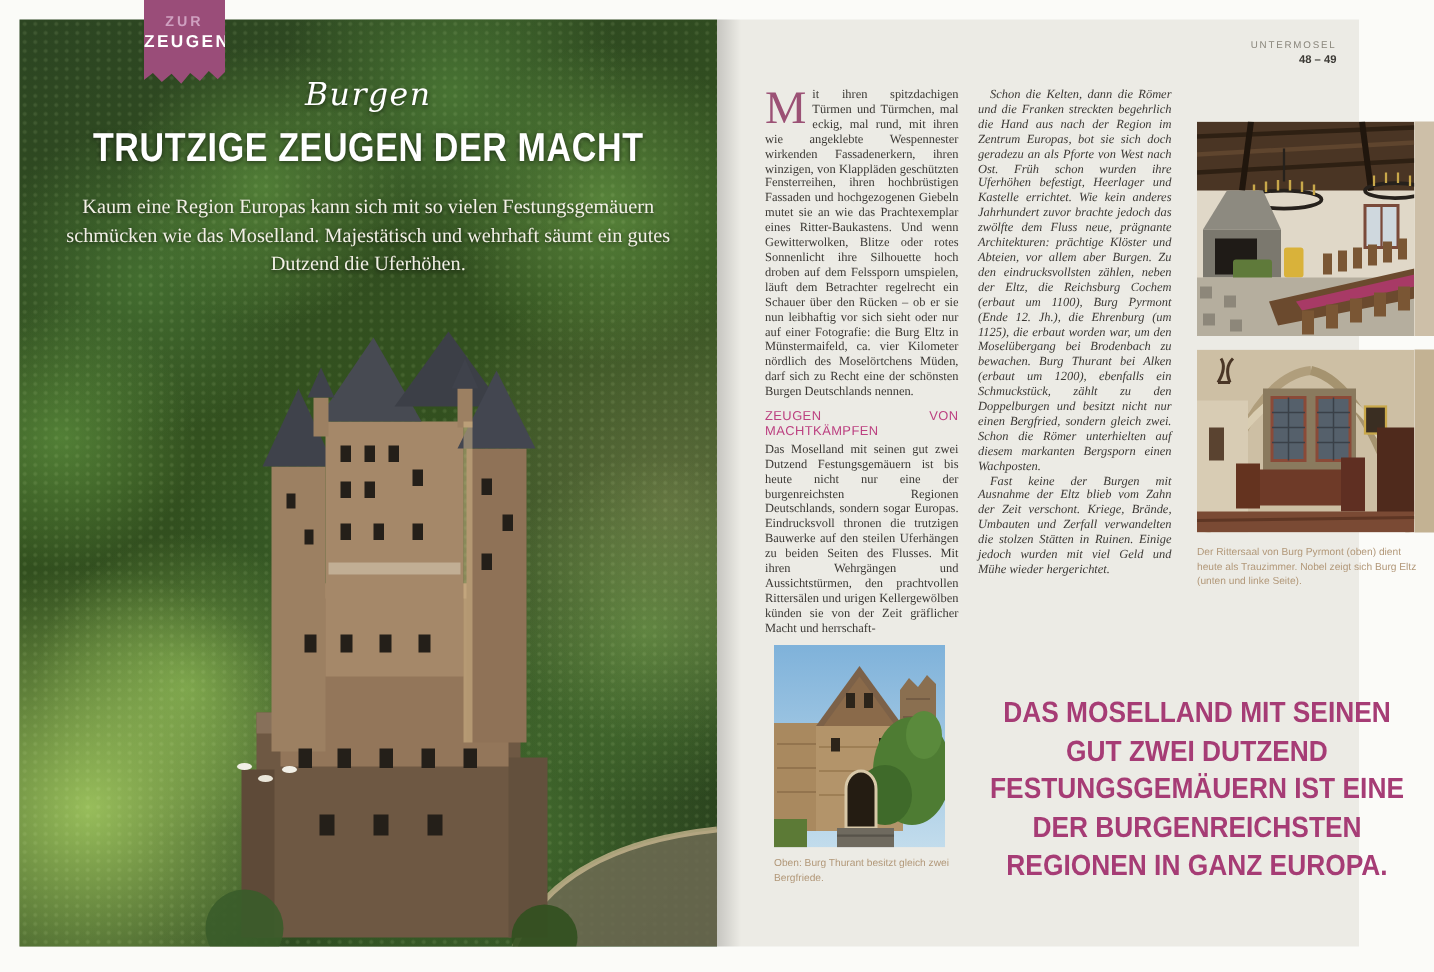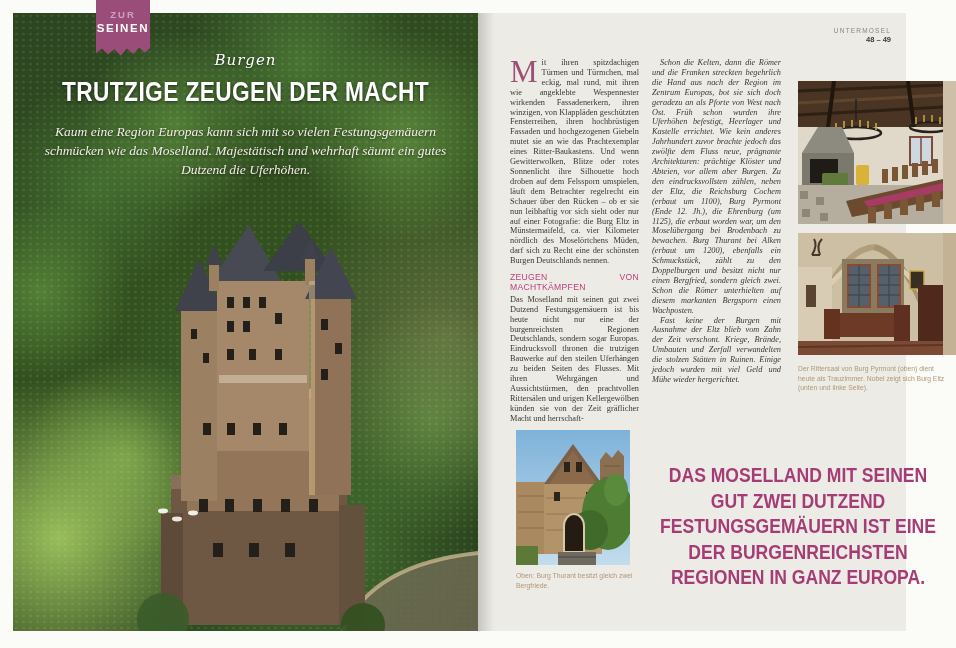--- a/index.html
+++ b/index.html
@@ -31,26 +31,26 @@
 
   
   .badge{position:absolute;left:96px;top:0;width:54px;height:60px;background:#9a4d79;
     text-align:center;font-family:"Liberation Sans",sans-serif;
     clip-path:polygon(0 0,100% 0,100% 80%,91% 88%,80% 79%,69% 90%,57% 81%,46% 93%,34% 82%,22% 91%,11% 81%,0 89%);}
   .badge .zur{margin-top:9px;font-size:9.5px;letter-spacing:2px;color:#cfa0c0;font-weight:700;}
   .badge .sache{margin-top:2px;font-size:11.5px;letter-spacing:1.6px;color:#ffffff;font-weight:700;}
 
   
   .head-overlay{position:absolute;left:0;top:38px;width:465px;text-align:center;color:#fff;}
-  .kicker{font-family:"DejaVu Serif",serif;font-style:italic;font-size:15px;letter-spacing:1px;
+  .kicker{font-family:"DejaVu Serif",serif;font-style:italic;font-size:21px;letter-spacing:1px;
     text-shadow:0 1px 3px rgba(0,0,0,.55);}
   .big-title{margin-top:8px;font-family:"Liberation Sans",sans-serif;font-weight:700;font-size:27px;
     letter-spacing:.5px;white-space:nowrap;transform:scaleX(.84);transform-origin:50% 50%;
     text-shadow:0 1px 4px rgba(0,0,0,.55);}
-  .intro{margin:14px auto 0;width:420px;font-style:italic;font-size:13.5px;line-height:19px;
+  .intro{margin:14px auto 0;width:420px;font-size:13.5px;line-height:19px;
     color:#f2efe6;text-shadow:0 1px 3px rgba(0,0,0,.6);}
 
   
   .right-page{position:absolute;left:478px;top:13px;width:428px;height:618px;background:#ecebe5;}
   .gutter{position:absolute;left:478px;top:13px;width:16px;height:618px;
     background:linear-gradient(to right, rgba(0,0,0,.16), rgba(0,0,0,0));}
   .folio{position:absolute;right:15px;top:14px;text-align:right;font-family:"Liberation Sans",sans-serif;}
   .folio .sect{font-size:6.5px;letter-spacing:1.2px;color:#8a867c;}
   .folio .nums{font-size:7.5px;font-weight:700;color:#3c3a35;margin-top:1px;}
 
@@ -154,21 +154,21 @@
 
     <div class="head-overlay">
       <div class="kicker">Burgen</div>
       <div class="big-title">TRUTZIGE ZEUGEN DER MACHT</div>
       <div class="intro">Kaum eine Region Europas kann sich mit so vielen Festungsgemäuern schmücken wie das Moselland. Majestätisch und wehrhaft säumt ein gutes Dutzend die Uferhöhen.</div>
     </div>
   </div>
 
   <div class="badge">
     <div class="zur">ZUR</div>
-    <div class="sache">SEINEN</div>
+    <div class="sache">ZEUGEN</div>
   </div>
 
   <div class="right-page">
 
     <div class="folio">
       <div class="sect">UNTERMOSEL</div>
       <div class="nums">48 – 49</div>
     </div>
 
     <div class="col col1">

